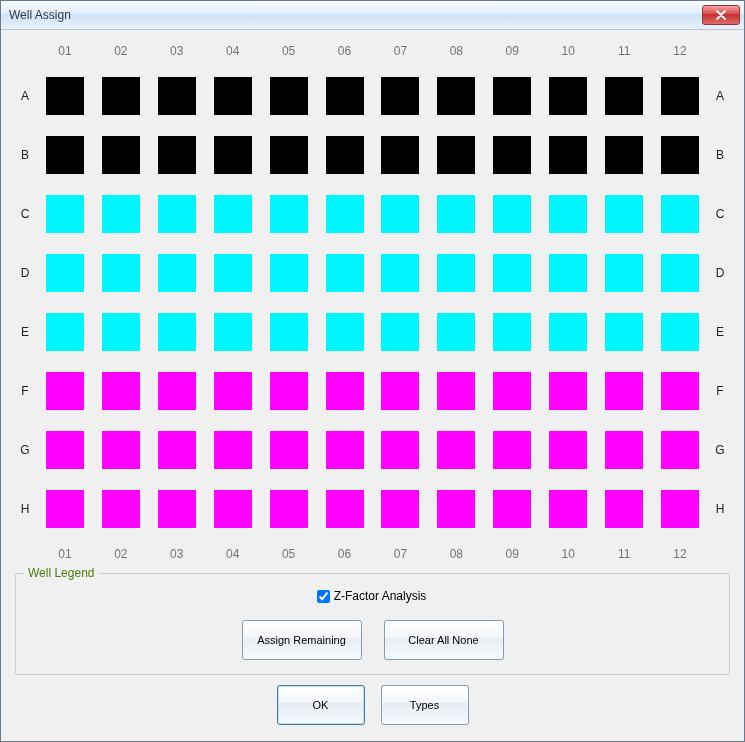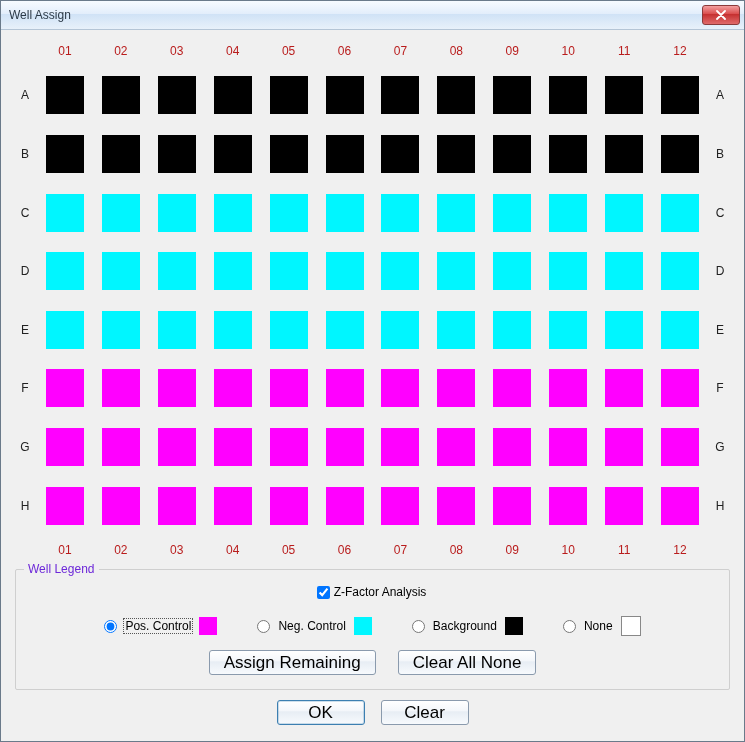--- a/index.html
+++ b/index.html
@@ -5,36 +5,36 @@
 html,body{margin:0;padding:0;font-family:"Segoe UI",Tahoma,Arial,sans-serif;font-size:12px;color:#000;background:#f0f0f0}
 .window{width:745px;height:742px;background:#f0f0f0;border:1px solid #6a7a8a;box-sizing:border-box;position:relative;display:flex;flex-direction:column}
 .titlebar{height:28px;background:linear-gradient(to bottom,#f7fbff 0%,#e3eefb 45%,#cfe2f6 46%,#e8f1fa 100%);border-bottom:1px solid #b4c5d6;display:flex;align-items:center;padding:0 4px 0 8px}
 .titlebar .title{flex:1;color:#2c3a47}
 .closebtn{width:36px;height:18px;border:1px solid #8a3a3a;border-radius:3px;background:linear-gradient(to bottom,#f3a0a0 0%,#d94b4b 45%,#c53030 46%,#e06a6a 100%);display:flex;align-items:center;justify-content:center;color:#fff;cursor:pointer}
 .closebtn svg{width:10px;height:10px}
 .content{flex:1;padding:10px 12px 8px 12px;display:flex;flex-direction:column;box-sizing:border-box}
 .plate{flex:1;display:flex;flex-direction:column}
 .colheaders,.rowgrid,.colfooters{display:grid;grid-template-columns:24px repeat(12,1fr) 24px;align-items:center;column-gap:0}
 .colheaders,.colfooters{height:22px}
-.colhead{text-align:center;color:#b91c1c}
+.colhead{text-align:center;color:#737373}
 .rowlab{text-align:center;color:#222}
 .rows{flex:1;display:flex;flex-direction:column;justify-content:space-around;margin:4px 0}
 .rowgrid{height:44px}
 .wellcell{display:flex;align-items:center;justify-content:center}
 .well{width:38px;height:38px}
 .legend{border:1px solid #cfcfcf;border-radius:2px;margin-top:8px;padding:14px 10px 14px 10px;position:relative}
-.legend .lgtitle{position:absolute;top:-8px;left:8px;background:#f0f0f0;padding:0 4px;color:#6d28d9}
+.legend .lgtitle{position:absolute;top:-8px;left:8px;background:#f0f0f0;padding:0 4px;color:#4d7c0f}
 .row1{display:flex;align-items:center;justify-content:center;gap:2px;margin-bottom:16px}
 .row2{display:flex;align-items:center;justify-content:center;gap:40px;margin-bottom:14px}
 .row3{display:flex;align-items:center;justify-content:center;gap:22px}
 .opt{display:flex;align-items:center;gap:6px}
 .opt input[type=radio]{margin:0}
 .swatch{width:18px;height:18px}
 .swatch.none{border:1px solid #888;background:#fff}
-.btn{min-width:120px;height:25px;padding:0 14px;border:1px solid #8a9aad;border-radius:3px;background:linear-gradient(to bottom,#ffffff 0%,#f3f6fa 45%,#e7edf4 46%,#f7fafd 100%);cursor:pointer;font-family:inherit;font-size:17px}
+.btn{min-width:120px;height:40px;padding:0 14px;border:1px solid #8a9aad;border-radius:3px;background:linear-gradient(to bottom,#ffffff 0%,#f3f6fa 45%,#e7edf4 46%,#f7fafd 100%);cursor:pointer;font-family:inherit;font-size:11px}
 .btn.default{border-color:#3c7fb1;box-shadow:0 0 0 1px rgba(60,127,177,.25) inset}
 .footer{display:flex;align-items:center;justify-content:center;gap:16px;padding:10px 0 8px 0}
 input[type=checkbox]{margin:0}
 label{border:1px dotted transparent;padding:0 1px}
 label.focused{border-color:#555}
 </style>
 </head>
 <body>
 
 <div class="window">
@@ -404,46 +404,24 @@
           <div></div>
         </div>
     </div>
 
     <fieldset class="legend">
       <div class="lgtitle">Well Legend</div>
       <div class="row1">
         <input type="checkbox" id="zf" checked="" style="">
         <label for="zf">Z-Factor Analysis</label>
       </div>
-      <div class="row2" id="optrow">
-          <div class="opt">
-            <input type="radio" name="welltype" id="opt-pos" checked="" style="">
-            <label for="opt-pos" class="focused">Pos. Control</label>
-            <div class="swatch" style="background: rgb(255, 0, 255);"></div>
-          </div>
-          <div class="opt">
-            <input type="radio" name="welltype" id="opt-neg" style="">
-            <label for="opt-neg">Neg. Control</label>
-            <div class="swatch" style="background: rgb(0, 246, 255);"></div>
-          </div>
-          <div class="opt">
-            <input type="radio" name="welltype" id="opt-background" style="">
-            <label for="opt-background">Background</label>
-            <div class="swatch" style="background: rgb(0, 0, 0);"></div>
-          </div>
-          <div class="opt">
-            <input type="radio" name="welltype" id="opt-none" style="">
-            <label for="opt-none">None</label>
-            <div class="swatch none"></div>
-          </div>
-        </div>
       <div class="row3">
         <button class="btn">Assign Remaining</button>
         <button class="btn">Clear All None</button>
       </div>
     </fieldset>
 
     <div class="footer">
       <button class="btn default" style="min-width:88px">OK</button>
-      <button class="btn" style="min-width:88px">Clear</button>
+      <button class="btn" style="min-width:88px">Types</button>
     </div>
   </div>
 </div>
 
 </body></html>

